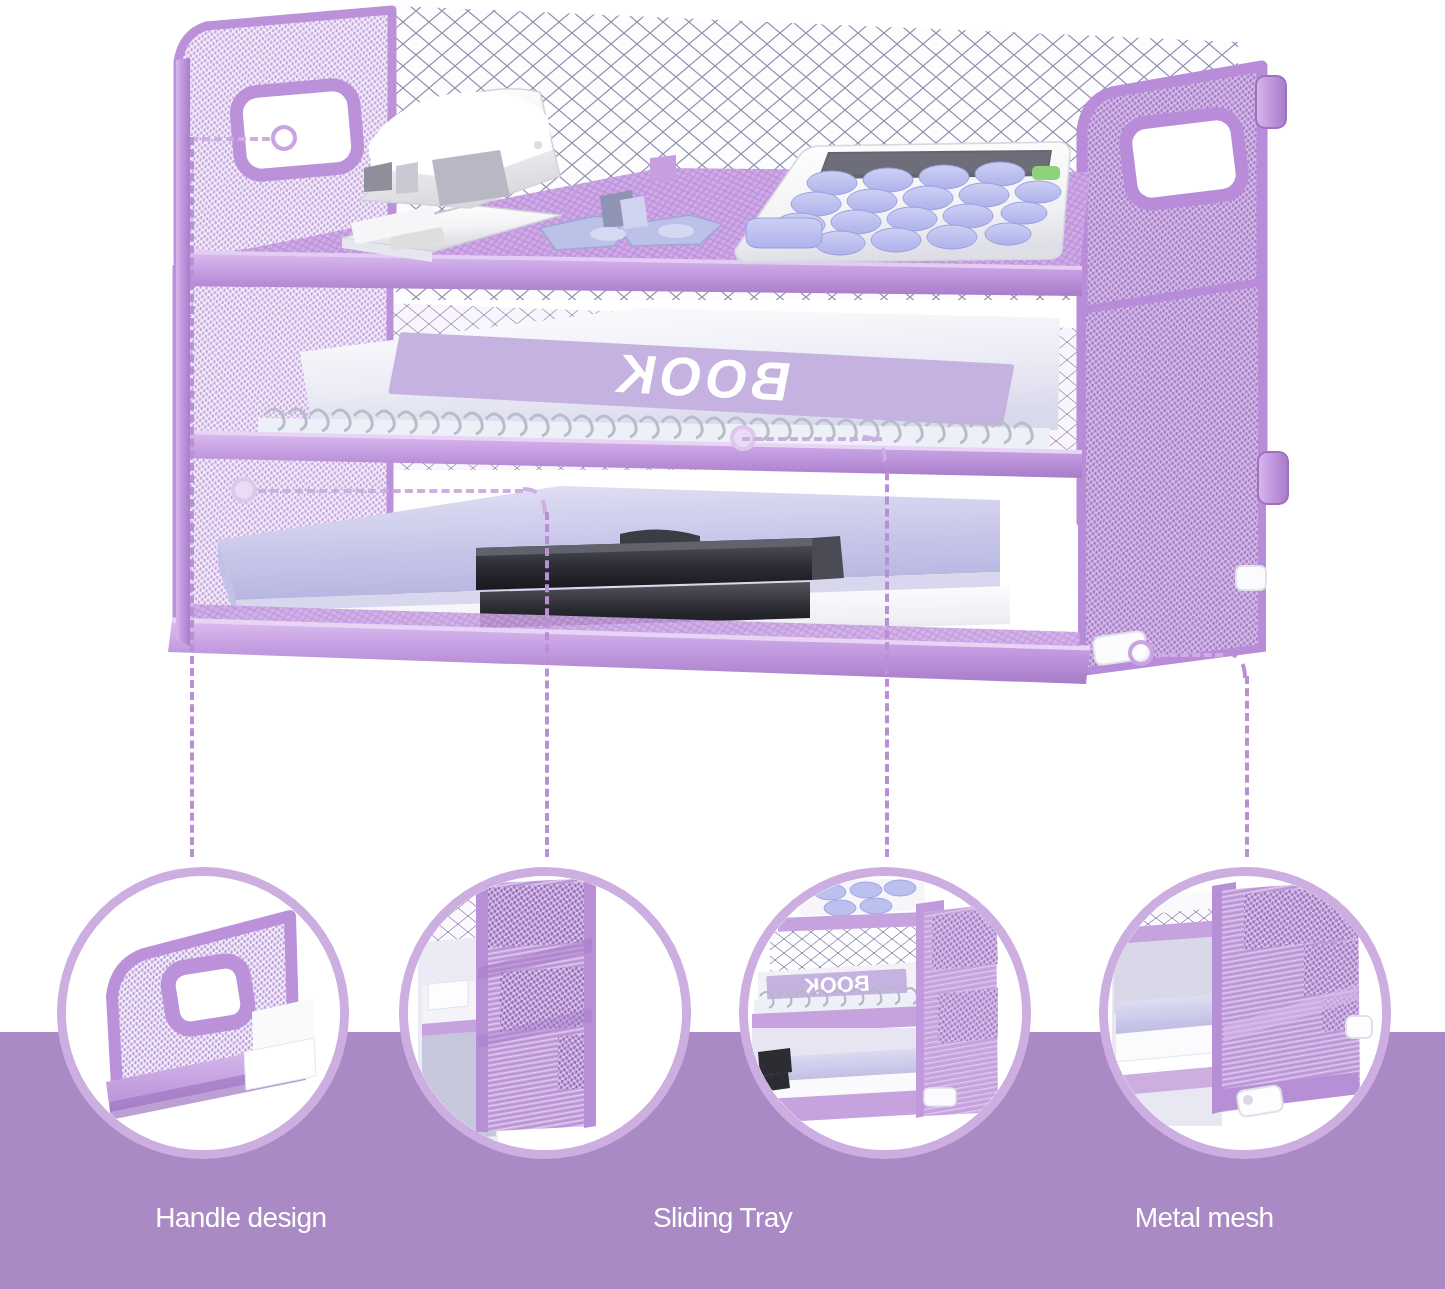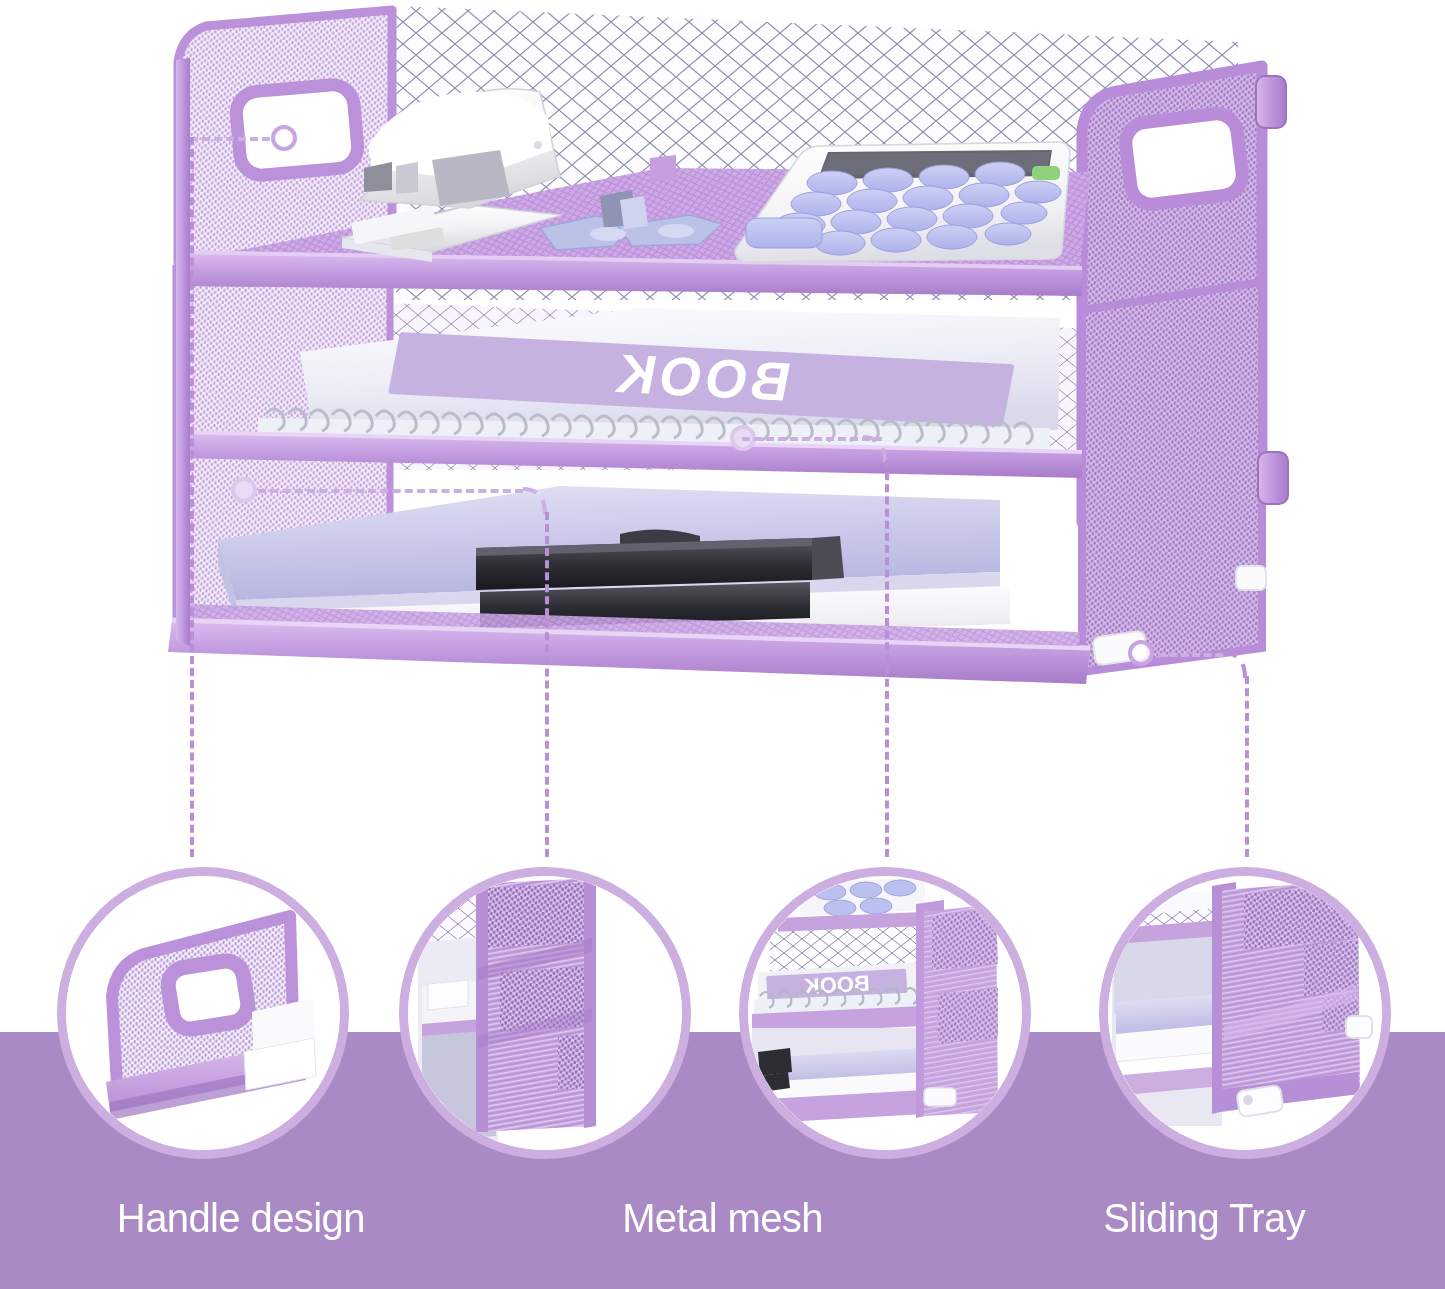--- a/index.html
+++ b/index.html
@@ -27,21 +27,21 @@
     position:absolute;
     left:0; right:0;
     top:1188px;
     height:60px;
     display:flex;
   }
   .label{
     flex:1 1 0;
     text-align:center;
     color:#ffffff;
-    font-size:40px;
+    font-size:28px;
     font-weight:400;
     letter-spacing:-0.6px;
     line-height:60px;
     white-space:nowrap;
     font-family:"Liberation Sans", sans-serif;
   }
 
   
   .circle{
     position:absolute;
@@ -610,17 +610,17 @@
           <rect x="130" y="212" width="44" height="26" rx="7" fill="#fdfdff" stroke="#e0e0e9" stroke-width="2" transform="rotate(-9 152 225)"></rect>
           <circle cx="140" cy="224" r="5" fill="#d9d9e4"></circle>
           <rect x="238" y="140" width="26" height="22" rx="6" fill="#fdfdff" stroke="#e0e0e9" stroke-width="2"></rect>
         </g>
       </svg>
     </div>
   </div>
 
   <div class="labels">
     <div class="label">Handle design</div>
+    <div class="label">Sliding Tray</div>
     <div class="label">Metal mesh</div>
-    <div class="label">Sliding Tray</div>
   </div>
 
 </div>
 
 </body></html>

